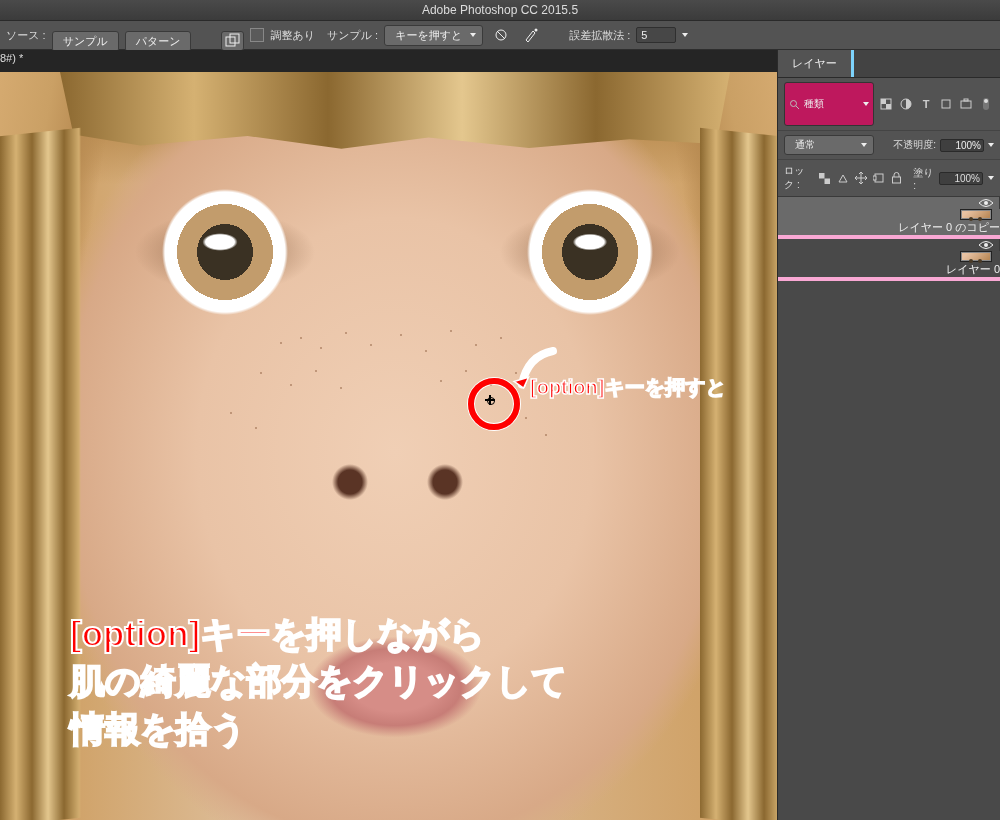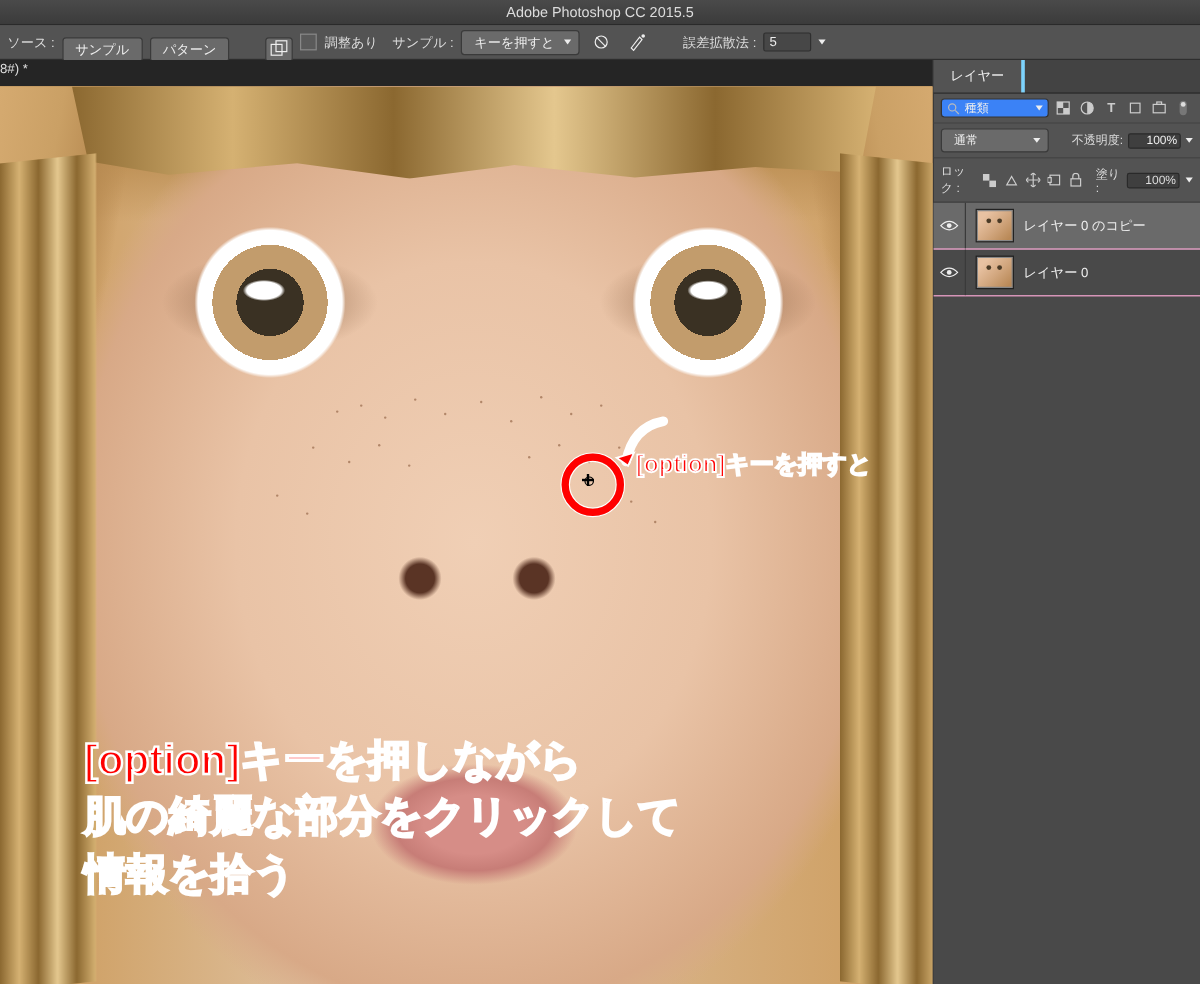--- a/index.html
+++ b/index.html
@@ -49,27 +49,27 @@
   .cross .o{position:absolute;left:2px;top:2px;width:6px;height:6px;border:1px solid #000;border-radius:50%;}
   .arrow{position:absolute;left:510px;top:300px;transform:rotate(-24deg);}
   .ann-label{position:absolute;left:530px;top:325px;font-size:20px;font-weight:900;color:#ff0000;-webkit-text-stroke:1.5px #fff;line-height:1.25;white-space:nowrap;}
   .big-label{position:absolute;left:70px;top:560px;font-size:35px;font-weight:900;color:#ff0000;-webkit-text-stroke:2px #fff;line-height:1.35;}
 
   
   .panel{width:222px;background:#535353;border-left:1px solid #2a2a2a;display:flex;flex-direction:column;}
   .ptabs{display:flex;background:#434343;border-bottom:1px solid #2a2a2a;}
   .ptab{padding:6px 14px;color:#eee;background:#535353;border-right:3px solid #7dd3fc;}
   .prow{display:flex;align-items:center;padding:4px 6px;border-bottom:1px solid #444;gap:4px;}
-  .search{flex:1;display:flex;align-items:center;background:#3b82f6;border:1px solid #343434;border-radius:3px;padding:0 4px;gap:4px;}
+  .search{flex:1;display:flex;align-items:center;background:#be185d;border:1px solid #343434;border-radius:3px;padding:14px 4px;gap:4px;}
   .mini{width:16px;height:16px;display:flex;align-items:center;justify-content:center;color:#ccc;cursor:pointer;}
   .mini svg{display:block;}
   .pct{background:#3f3f3f;border:1px solid #2a2a2a;border-radius:2px;padding:0 2px;font-size:10px;min-width:38px;text-align:right;}
   .lockrow{display:flex;align-items:center;gap:5px;padding:4px 6px;border-bottom:1px solid #3a3a3a;font-size:10px;color:#ddd;}
   .list{flex:1;background:#494949;}
-  .layer{display:flex;align-items:center;height:38px;border-bottom:1px solid #f9a8d4;}
+  .layer{display:flex;align-items:flex-end;height:38px;border-bottom:4px solid #f9a8d4;flex-direction:column;}
   .layer.sel-row{background:#6a6a6a;}
   .vis{width:26px;display:flex;justify-content:center;border-right:1px solid #3a3a3a;height:100%;align-items:center;}
   .thumb{width:30px;height:26px;margin:0 8px;background:linear-gradient(135deg,#e8c2a2 20%,#d2a77f 55%,#b98957 90%);border:1px solid #222;box-shadow:0 0 0 1px #888 inset;position:relative;}
   .thumb::before,.thumb::after{content:"";position:absolute;width:4px;height:4px;border-radius:50%;background:#4a3a26;top:7px;}
   .thumb::before{left:8px;} .thumb::after{left:17px;}
   .lname{font-size:11px;}
 </style>
 </head>
 <body>
 

